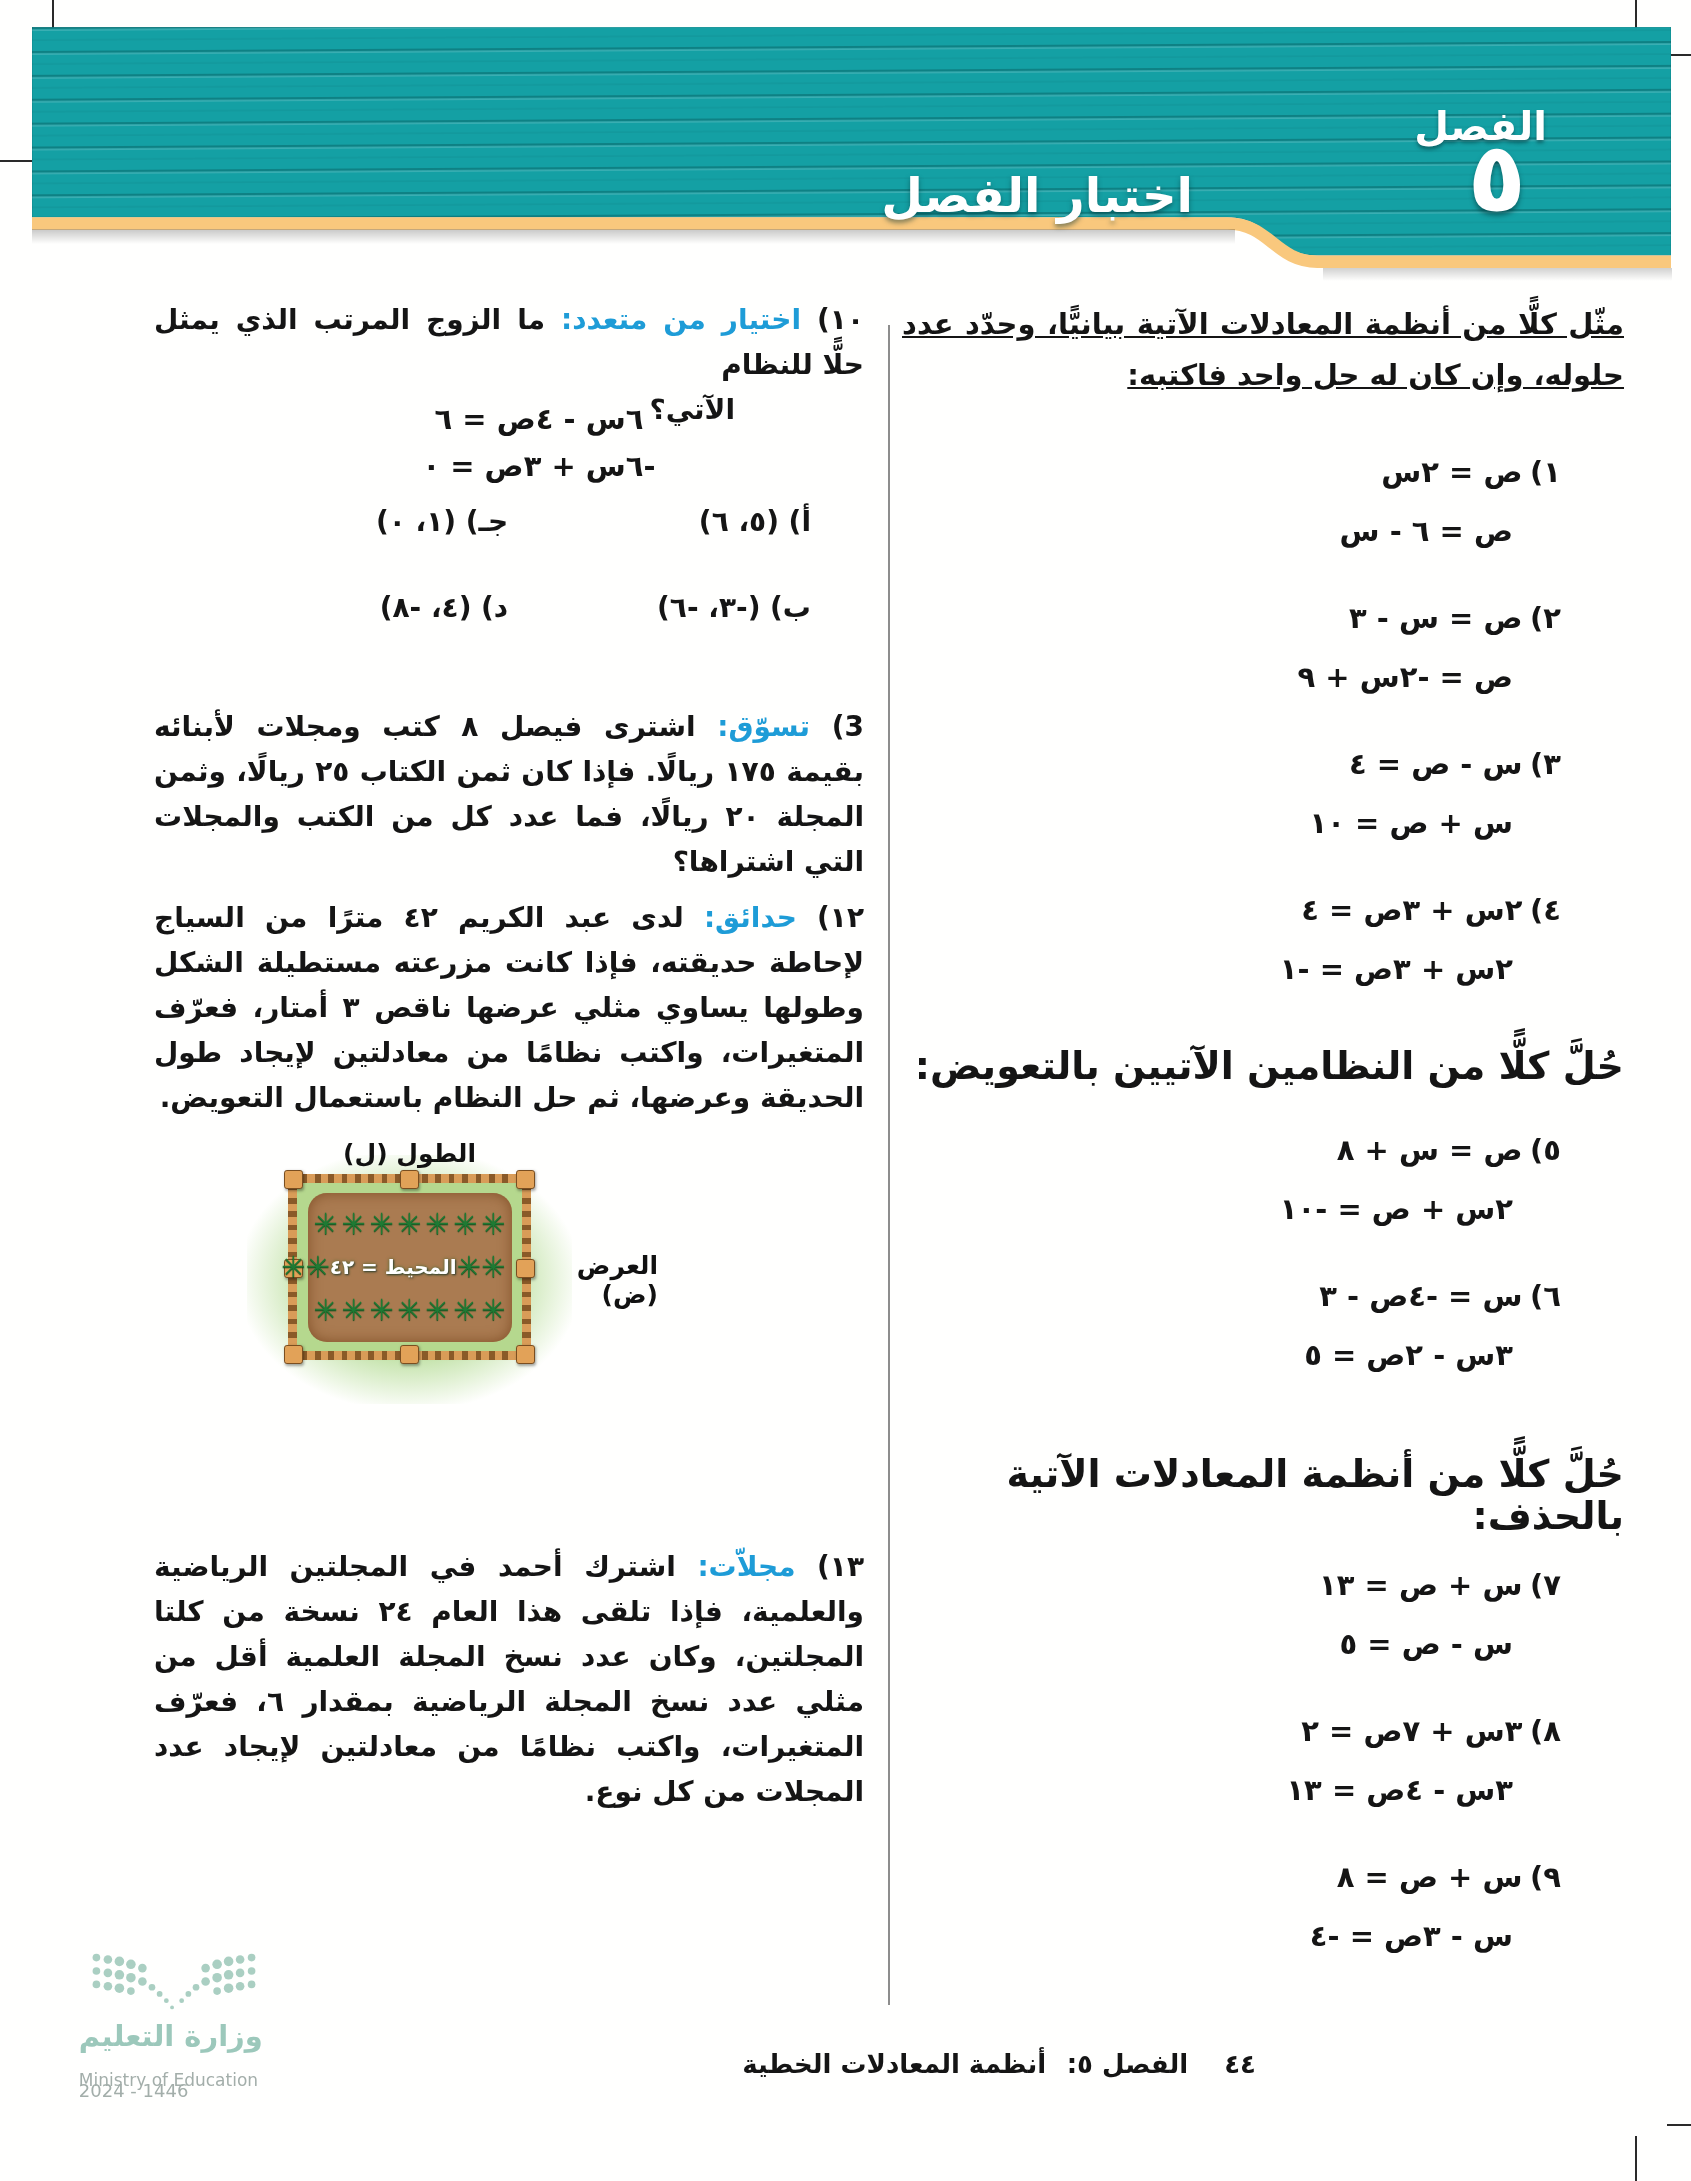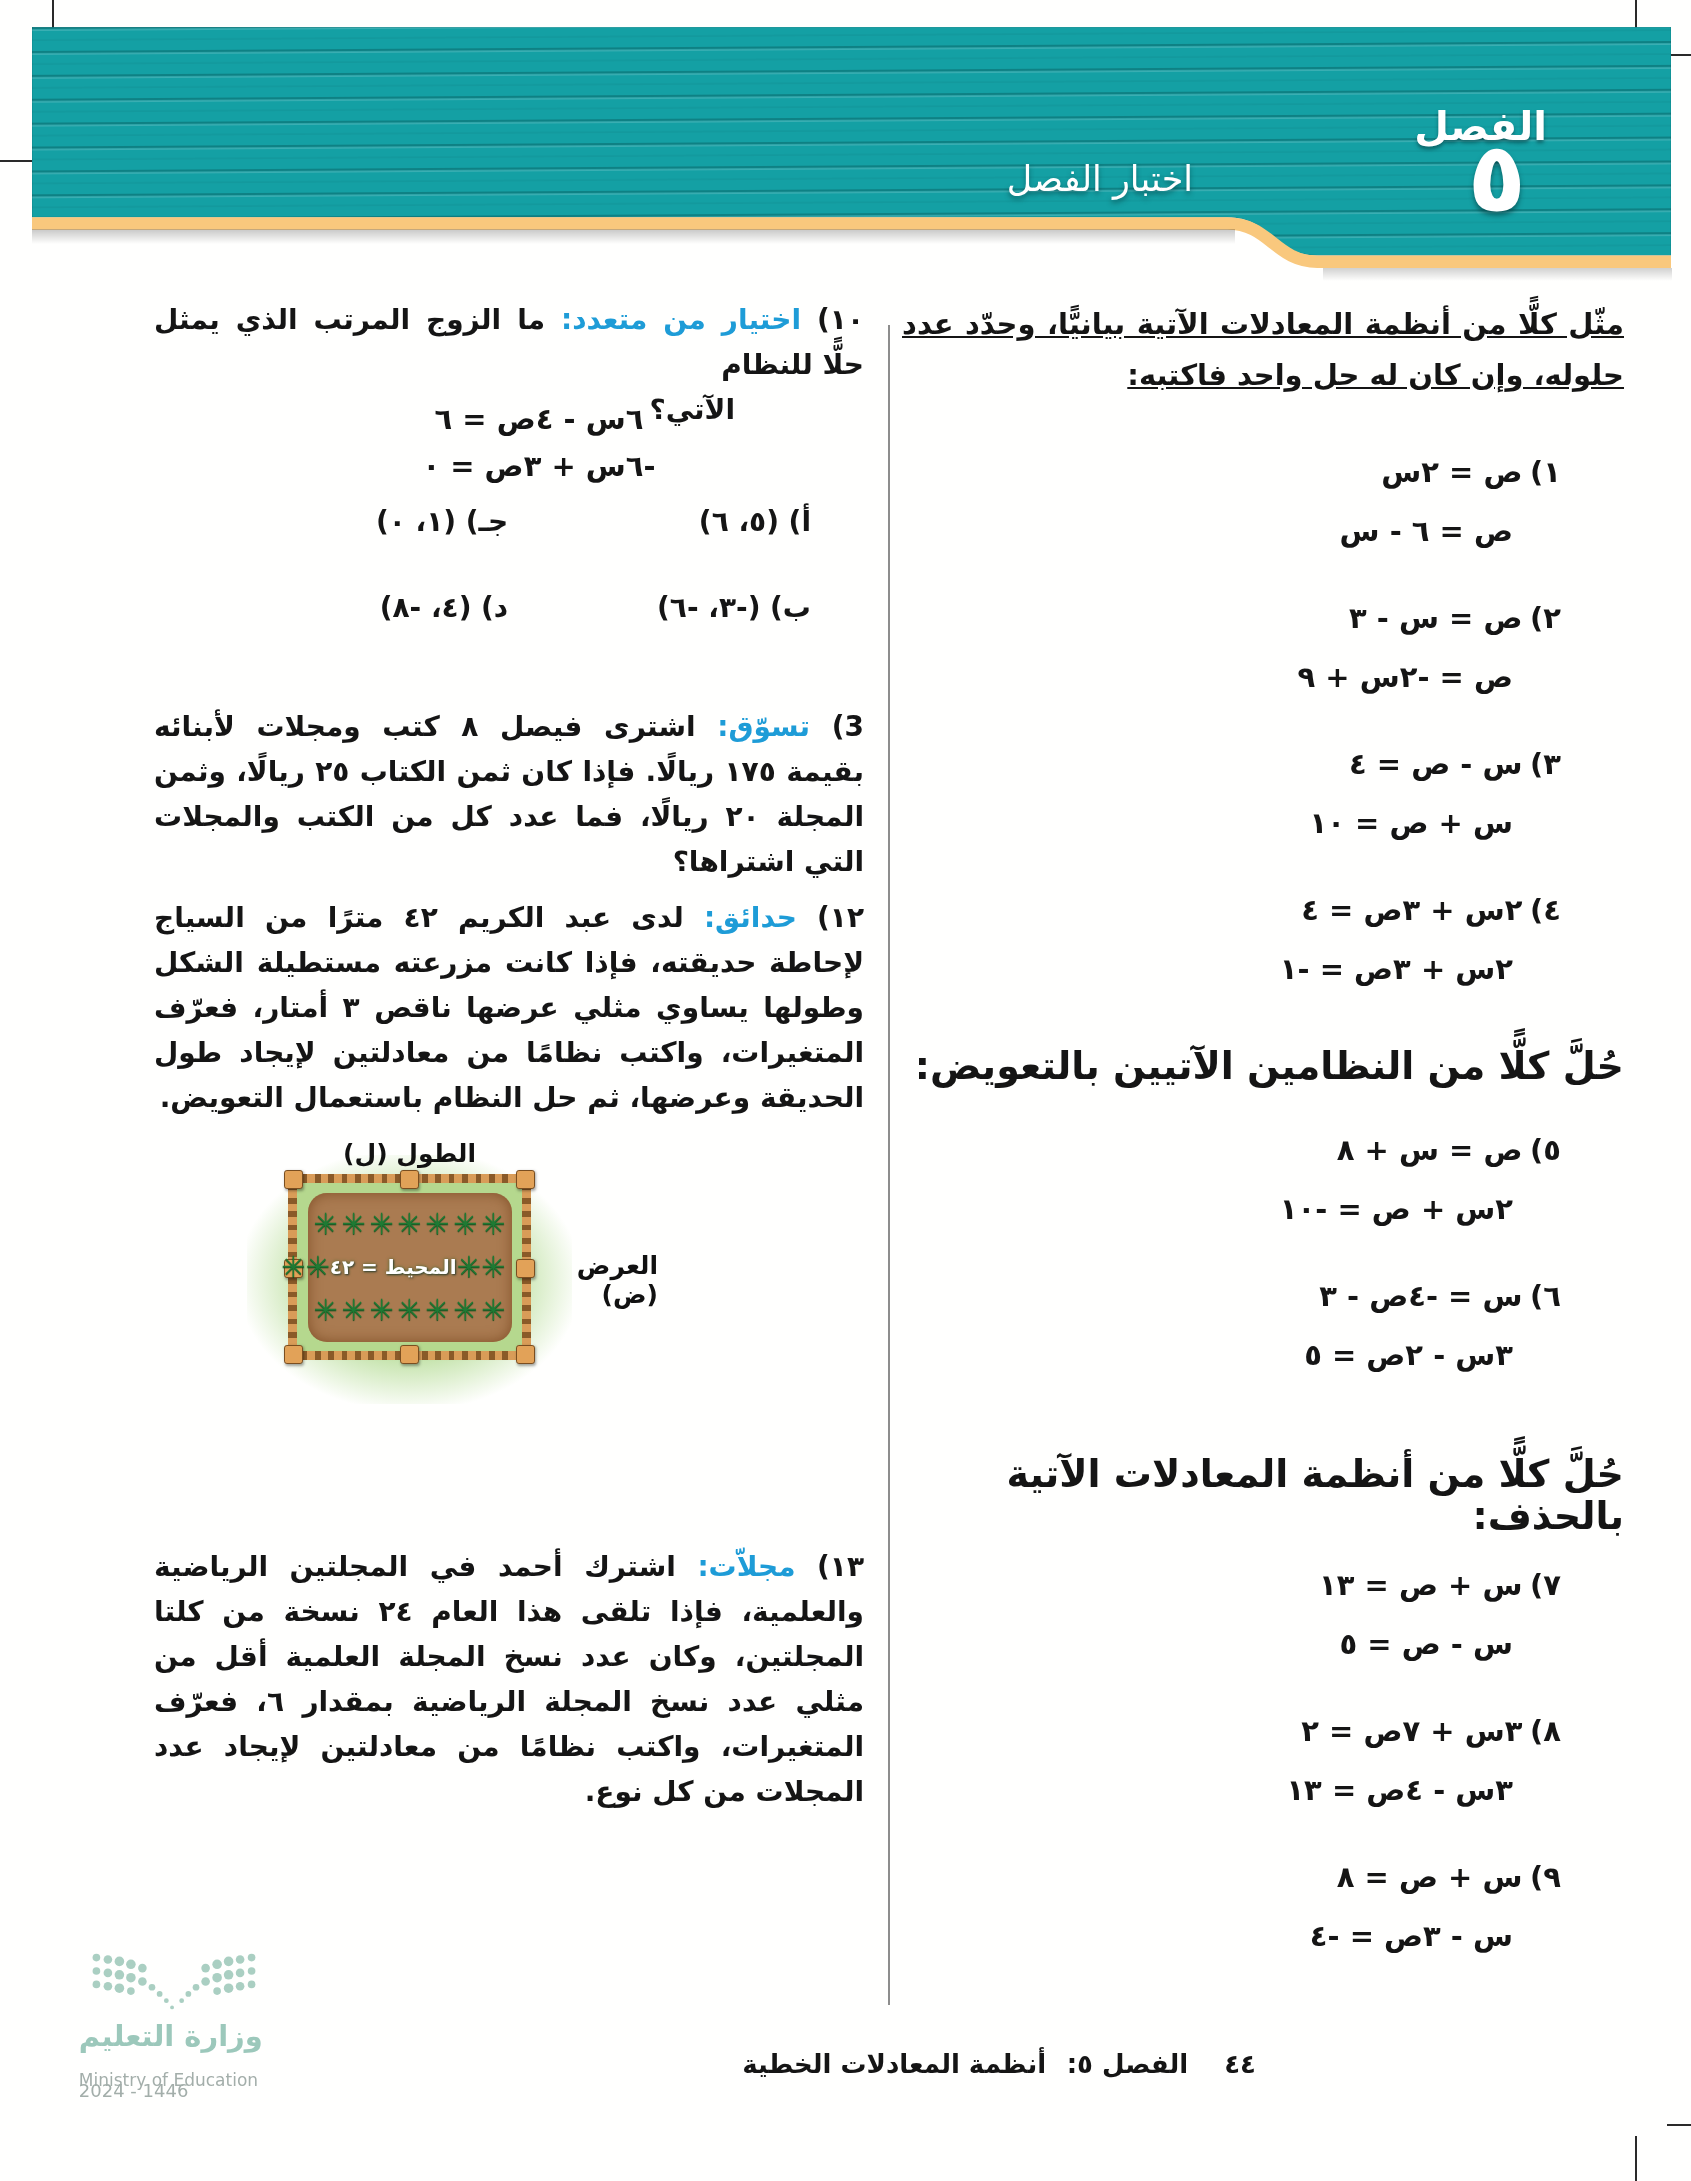--- a/index.html
+++ b/index.html
@@ -10,21 +10,21 @@
   
   .header{position:absolute;left:33px;top:27px;width:1639px;height:241px;}
   .hdr-shadow-left{position:absolute;left:33px;top:229px;width:1203px;height:15.3px;
     background:linear-gradient(to bottom,rgba(0,0,0,.22),rgba(0,0,0,0));}
   .hdr-shadow-right{position:absolute;left:1324px;top:268px;width:349px;height:13.4px;
     background:linear-gradient(to bottom,rgba(0,0,0,.18),rgba(0,0,0,0));}
   .hdr-chapter-word{position:absolute;top:76px;right:124px;color:#fff;font-size:40px;font-weight:bold;
     text-shadow:0 2.9px 3.8px rgba(0,45,50,.5);}
   .hdr-number{position:absolute;top:103px;right:145px;color:#fff;font-size:96px;font-weight:bold;line-height:1;
     text-shadow:0 3.8px 5.7px rgba(0,45,50,.55);}
-  .hdr-title{position:absolute;top:132px;right:478px;color:#fff;font-size:35px;font-weight:normal;
+  .hdr-title{position:absolute;top:140px;right:478px;color:#fff;font-size:48px;font-weight:bold;
     text-shadow:0 2.9px 4.8px rgba(0,45,50,.5);}
   
   .divider{position:absolute;left:889px;top:325px;width:1.9px;height:1680px;background:#8d8d8d;}
   
   .col-right{position:absolute;right:67px;top:287px;width:722px;direction:rtl;}
   .intro{margin:11.5px 0 42px 0;font-size:29px;font-weight:700;line-height:51px;text-align:justify;text-decoration:underline;}
   .prob{margin:0 63px 28px 0;font-size:29px;font-weight:700;}
   .eqline{line-height:59px;text-align:right;white-space:nowrap;}
   .eqline .pnum{margin-left:7.6px;}
   .eqline2{margin-right:48px;}

